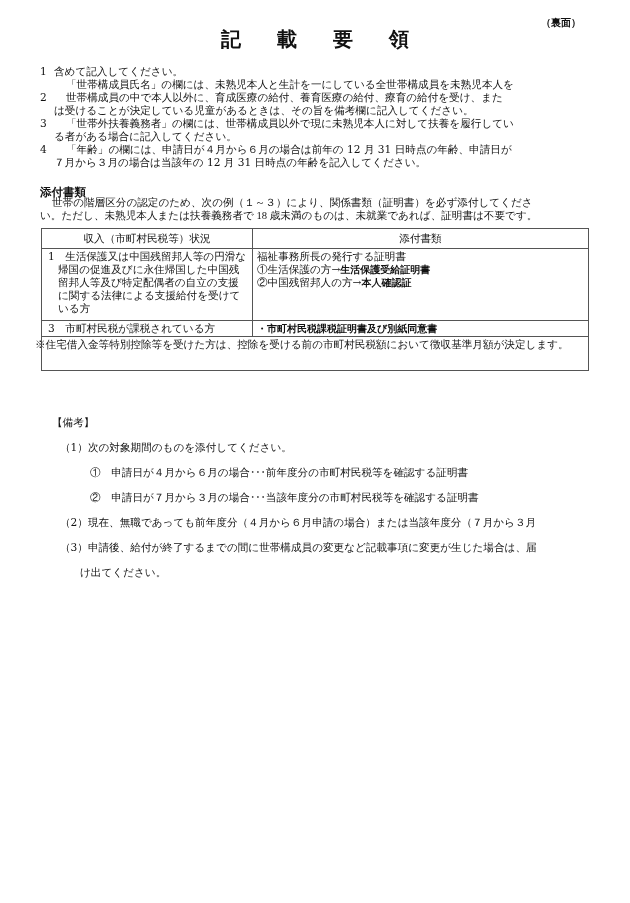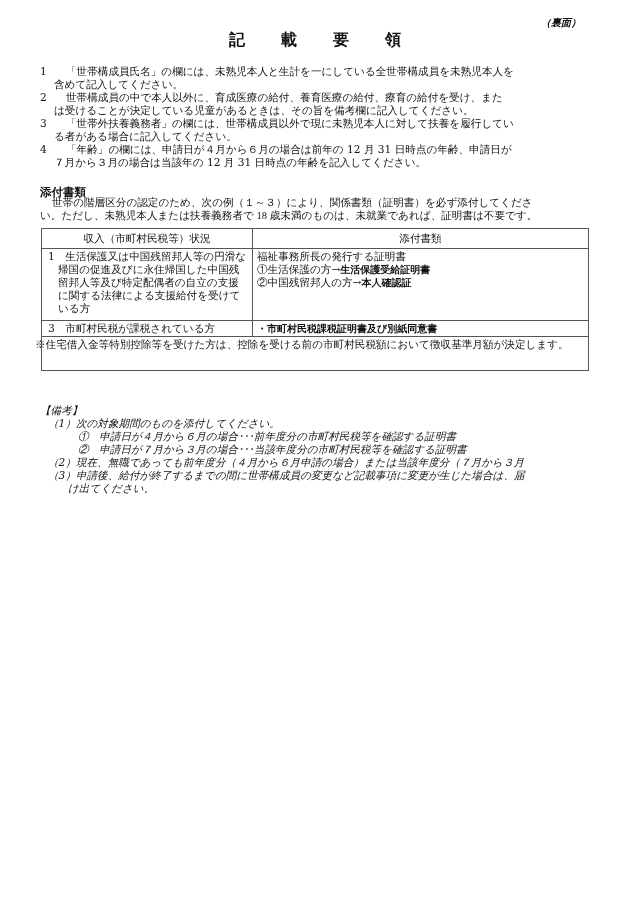--- a/index.html
+++ b/index.html
@@ -7,27 +7,26 @@
     width: 630px; height: 903px; position: relative; overflow: hidden;
     font-family: "DejaVu Serif", "Liberation Serif", serif;
     color: #111;
     font-size: 10.6px;
     line-height: 13px;
   }
   .page-label {
     position: absolute; left: 541px; top: 16px;
     font-size: 10px; font-weight: bold;
     font-family: "DejaVu Sans", "Liberation Sans", sans-serif;
-    font-style: italic;
   }
   .title {
     position: absolute; left: 0; width: 630px; top: 33px;
     text-align: center;
     font-family: "DejaVu Sans", "Liberation Sans", sans-serif;
-    font-weight: bold; font-size: 16px; letter-spacing: 0;
+    font-weight: bold; font-size: 20px; letter-spacing: 0;
   }
   .title span { display: inline-block; margin: 0 18px; }
   .instructions { position: absolute; left: 40px; top: 65px; width: 560px; }
   .inst-item { position: relative; padding-left: 14px; margin: 0; }
   .inst-item .num { position: absolute; left: 0; top: 0; }
   .inst-item .text { display: block; text-indent: 12px; }
   .inst-item .text.cont { text-indent: 0; }
   .section-title {
     position: absolute; left: 40px; top: 186px;
     font-family: "DejaVu Sans", "Liberation Sans", sans-serif;
@@ -48,39 +47,39 @@
   }
   table.docs th { text-align: center; height: 17px; vertical-align: middle; }
   .col-left { width: 211px; }
   .sans-bold {
     font-family: "DejaVu Sans", "Liberation Sans", sans-serif;
     font-weight: bold; font-size: 10px; text-align: center;
   }
   .row-label { padding-left: 12px; text-indent: -10px; display: block; }
   .note-row td { padding-left: 14px; text-indent: -11px; }
   .remarks { position: absolute; left: 40px; top: 404px; width: 560px; }
-  .remarks p { margin: 0; font-style: italic; }
+  .remarks p { margin: 12px; }
   .remarks .r-item { padding-left: 20px; text-indent: -20px; }
   .remarks .r-sub { padding-left: 38px; }
   .remarks .r-cont { padding-left: 28px; }
 </style>
 </head>
 <body>
 
 <div class="page-label">（裏面）</div>
 
 <div class="title">
   <span>記</span><span>載</span><span>要</span><span>領</span>
 </div>
 
 <div class="instructions">
   <div class="inst-item">
     <span class="num">1</span>
+    <span class="text cont">含めて記入してください。</span>
     <span class="text">「世帯構成員氏名」の欄には、未熟児本人と生計を一にしている全世帯構成員を未熟児本人を</span>
-    <span class="text cont">含めて記入してください。</span>
   </div>
   <div class="inst-item">
     <span class="num">2</span>
     <span class="text">世帯構成員の中で本人以外に、育成医療の給付、養育医療の給付、療育の給付を受け、また</span>
     <span class="text cont">は受けることが決定している児童があるときは、その旨を備考欄に記入してください。</span>
   </div>
   <div class="inst-item">
     <span class="num">3</span>
     <span class="text">「世帯外扶養義務者」の欄には、世帯構成員以外で現に未熟児本人に対して扶養を履行してい</span>
     <span class="text cont">る者がある場合に記入してください。</span>

